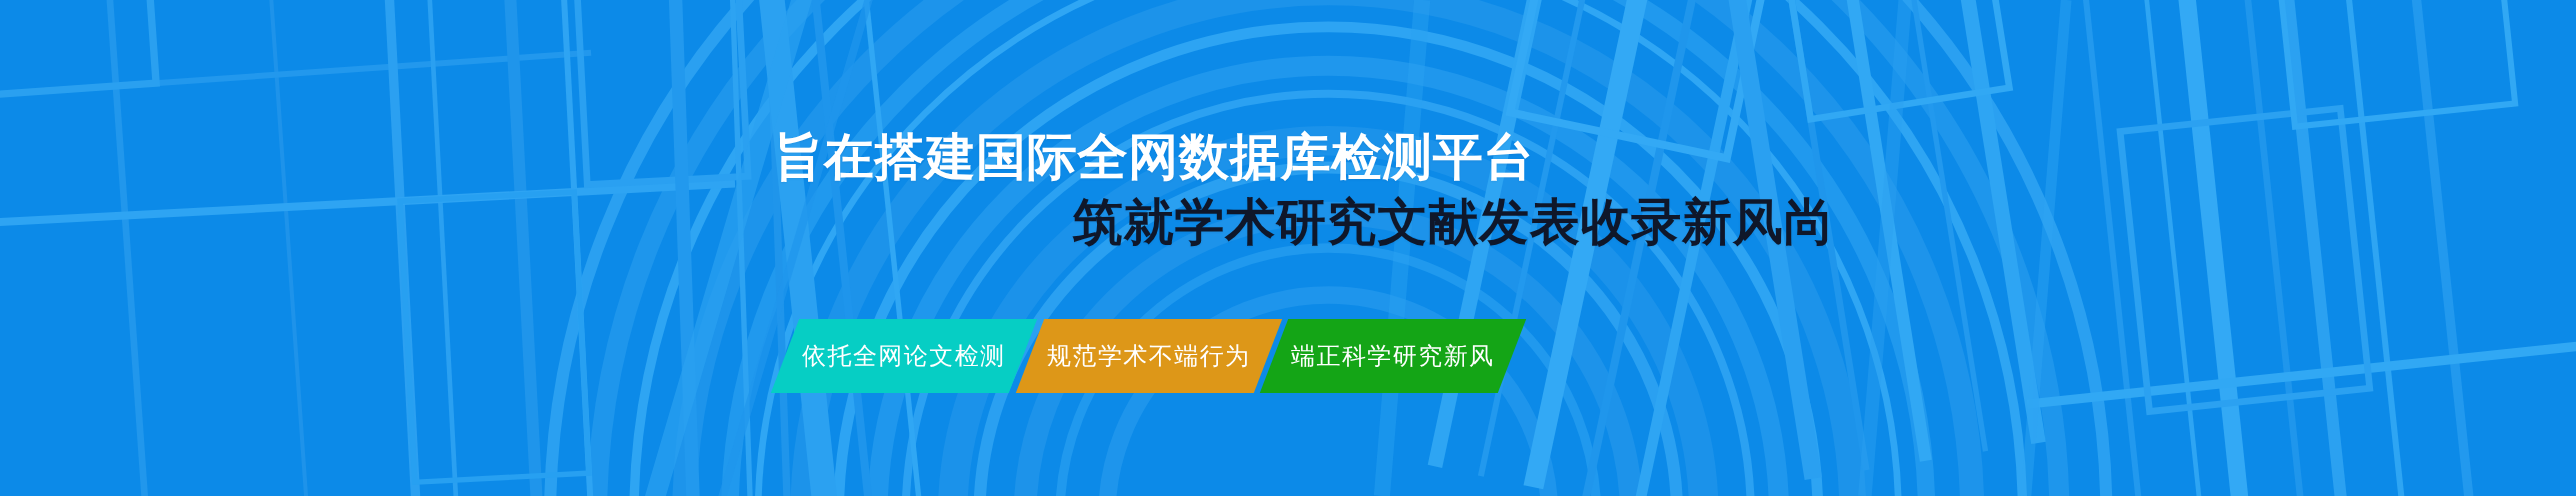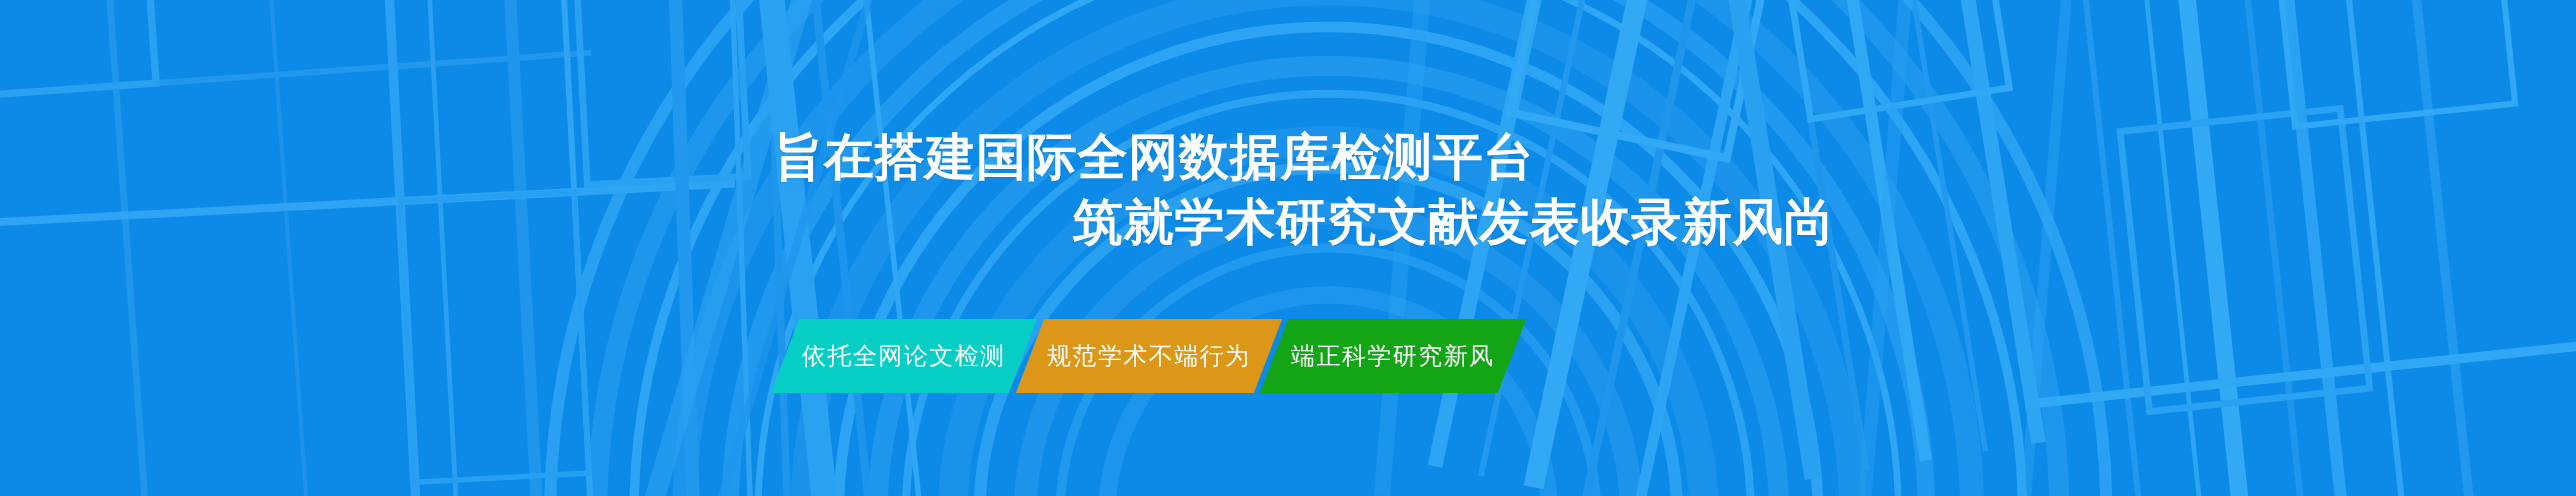--- a/index.html
+++ b/index.html
@@ -195,21 +195,21 @@
           <line x1="2120" y1="0" x2="2060" y2="740" stroke="#2ba1f1" stroke-width="24"></line>
           <line x1="2840" y1="0" x2="2780" y2="740" stroke="#2ba1f1" stroke-width="20"></line>
           <line x1="3080" y1="0" x2="3020" y2="740" stroke="#2ea5f3" stroke-width="16"></line>
         </g>
       </g>
     </svg>
   </div>
 
   <div id="headline">
     <div class="title-line" id="title-line-1" style="color: rgb(255, 255, 255);">旨在搭建国际全网数据库检测平台</div>
-    <div class="title-line" id="title-line-2" style="color: #ffffff;">筑就学术研究文献发表收录新风尚</div>
+    <div class="title-line" id="title-line-2" style="color: #0f172a;">筑就学术研究文献发表收录新风尚</div>
   </div>
 
   <div id="tagline-bar">
 
     <div class="tagline-pill" id="pill-0" style="background: rgb(6, 206, 196);">
       <span class="pill-label">依托全网论文检测</span>
     </div>
 
     <div class="tagline-pill" id="pill-1" style="background: rgb(221, 151, 24);">
       <span class="pill-label">规范学术不端行为</span>

